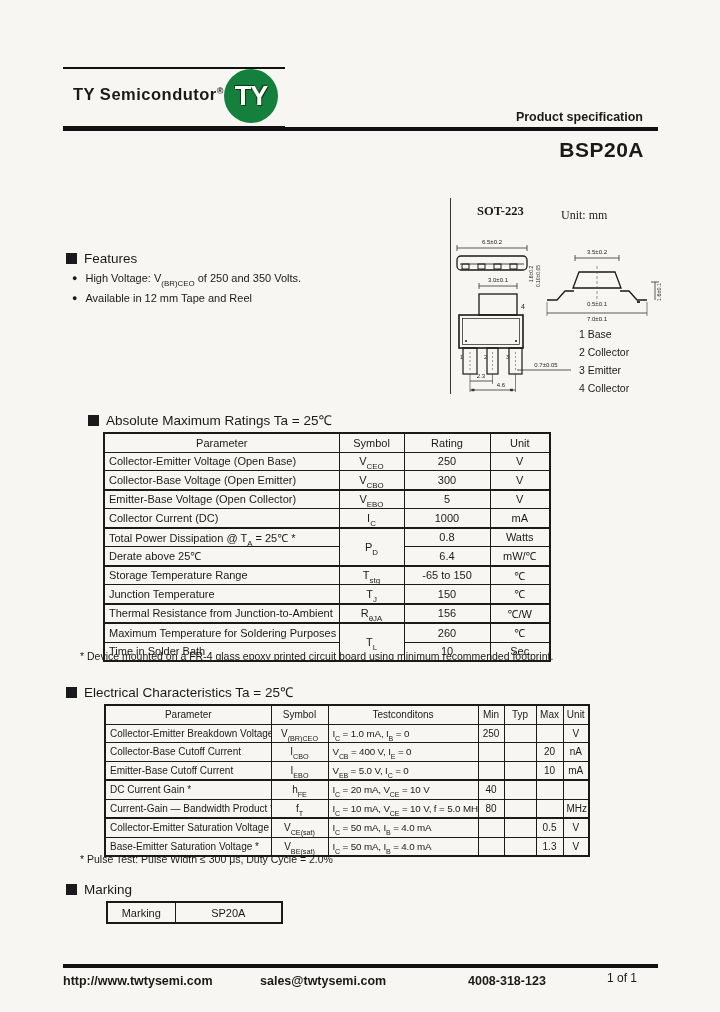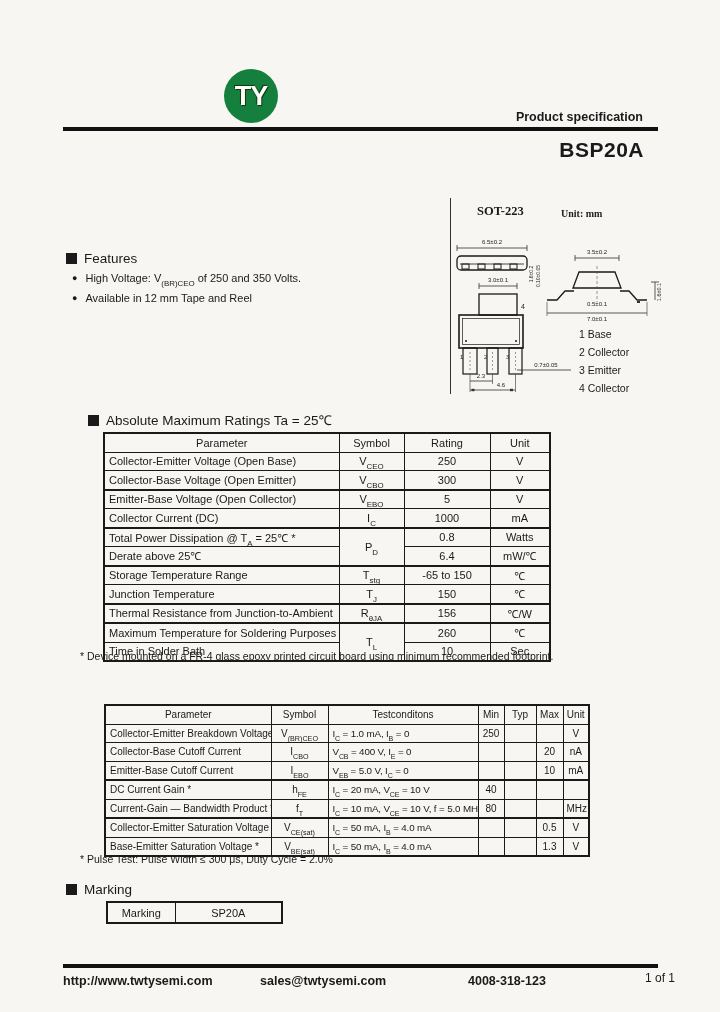--- a/index.html
+++ b/index.html
@@ -26,36 +26,39 @@
   td{border:1px solid #1a1a1a;height:17.5px;padding:0 3px;text-align:center;white-space:nowrap;overflow:hidden;font-size:11px;}
   .sheet{border:2px solid #1a1a1a;}
   td.l{text-align:left;padding-left:4px;}
   tr.tt td{border-top-width:2px;}
   .elec td{font-size:10px;}
   .elec td.cond{font-size:9.8px;letter-spacing:-.15px;}
   .fnote{font-size:10.5px;}
   
   .pkg{left:450px;top:198px;width:262px;height:196px;border-left:1px solid #333;}
   .pkg-name{position:absolute;left:26px;top:6px;font-family:"Liberation Serif",serif;font-weight:bold;font-size:12.5px;}
-  .pkg-unit{position:absolute;left:110px;top:10px;font-family:"Liberation Serif",serif;font-weight:bold;font-size:10px;color:#222;}
+  .pkg-unit{position:absolute;left:110px;top:10px;font-family:"Liberation Serif",serif;font-weight:normal;font-size:12px;color:#222;}
   svg text{font-family:"Liberation Sans",sans-serif;fill:#222;}
   .dim{font-size:6px;}
   .pin-lg{font-size:10.5px;fill:#1a1a1a;}
   
   .mark-table td{height:19px;font-size:11px;}
   
   .ft-rule{left:63px;top:964px;width:595px;}
   .ft{font-weight:bold;font-size:12.5px;top:974px;}
-  .ft-page{font-size:12px;font-weight:normal;top:971px;margin-left:38px;}
+  .ft-page{font-size:12px;font-weight:normal;top:971px;}
 </style>
 </head>
 <body>
 
 <div class="page">
 
+  <div class="abs logo-box">
+    <div class="brand"><span>TY  Semicondutor</span><sup>®</sup></div>
+  </div>
   <div class="abs logo-circle">
       <span>TY</span>
     </div>
   <div class="abs spec-label">Product specification</div>
   <div class="abs rule hdr-rule"></div>
   <div class="abs part-no">BSP20A</div>
 
   <div class="abs sec-title" style="left:66px;top:251px;">
     <span class="sq"></span>
     <span>Features</span>
@@ -222,20 +225,24 @@
         </tr>
     <tr>
           <td class="l">Time in Solder Bath</td>
           <td>10</td>
           <td>Sec</td>
         </tr>
   </tbody>
     </table>
   <div class="abs fnote" style="left:80px;top:650px;">* Device mounted on a FR-4 glass epoxy printed circuit board using minimum recommended footprint.</div>
 
+  <div class="abs sec-title" style="left:66px;top:683px;">
+    <span class="sq"></span>
+    <span>Electrical Characteristics Ta = 25℃</span>
+  </div>
   <table class="abs sheet elec" style="left:78px;top:704px;width:484px;">
     <colgroup>
         <col style="width:166px">
         <col style="width:57px">
         <col style="width:150px">
         <col style="width:26px">
         <col style="width:32px">
         <col style="width:27px">
         <col style="width:26px">
       </colgroup>

